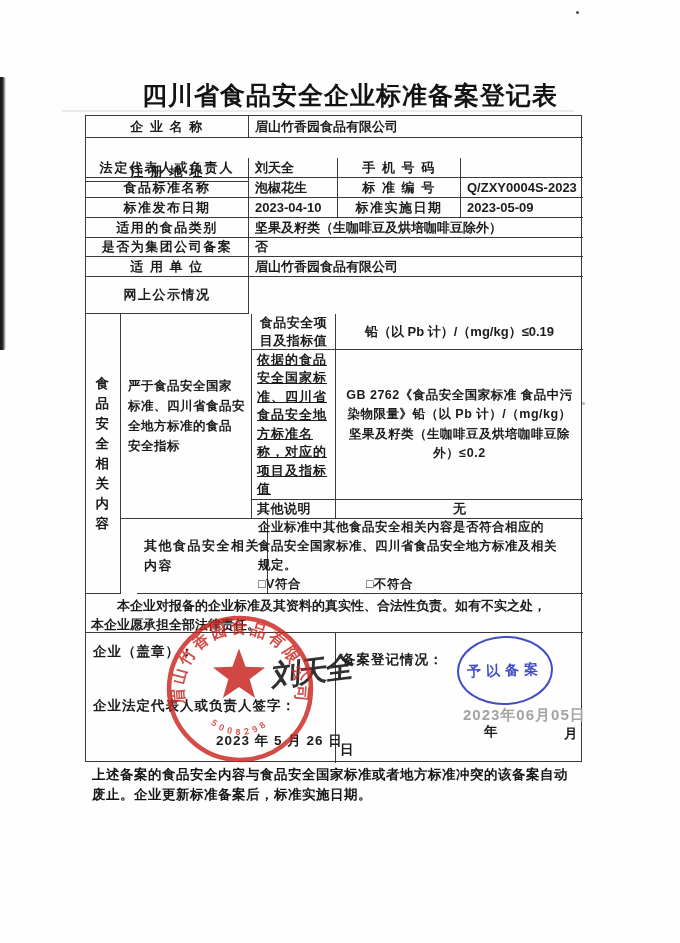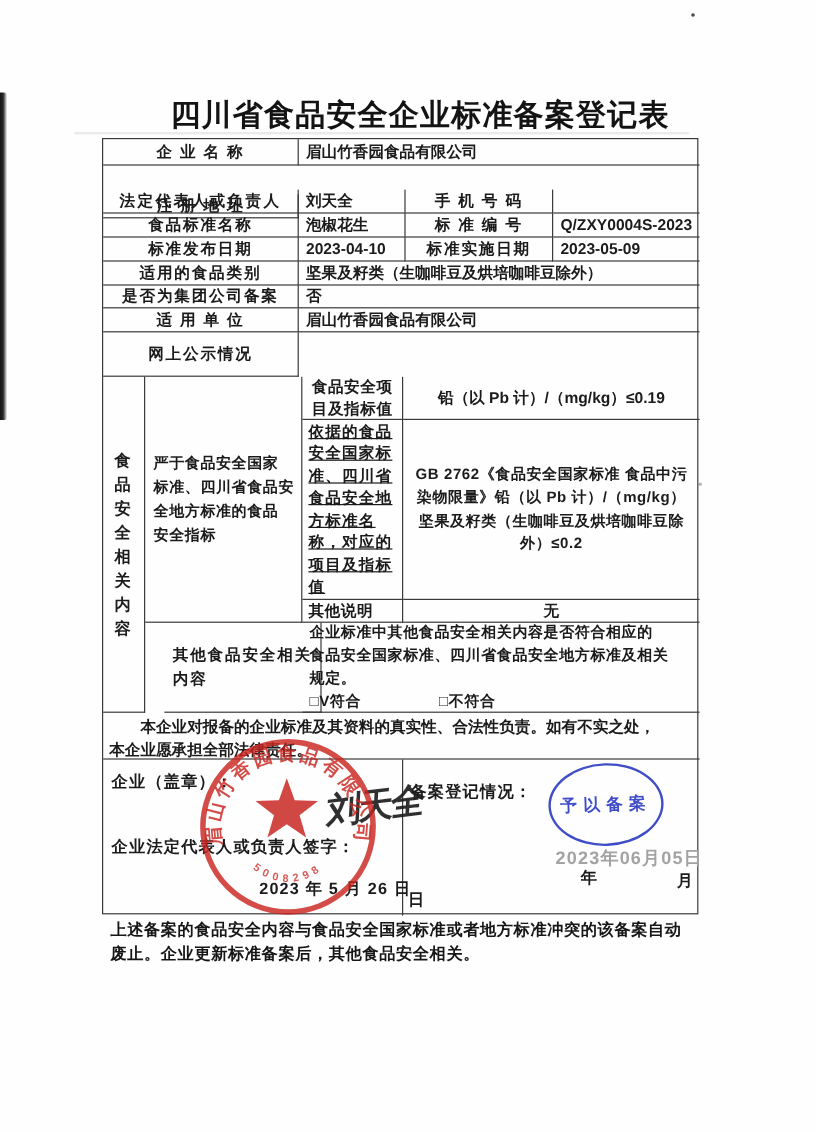--- a/index.html
+++ b/index.html
@@ -167,15 +167,15 @@
       <textPath href="#sealBottomArc" startOffset="50%" text-anchor="middle">5008298</textPath>
     </text>
   </svg>
 
   <div class="blue-oval">
     <span>予以备案</span>
   </div>
   <div class="stamp-date">2023年06月05日</div>
 
   <div class="footer-note">上述备案的食品安全内容与食品安全国家标准或者地方标准冲突的该备案自动
-废止。企业更新标准备案后，其他食品安全相关。</div>
+废止。企业更新标准备案后，标准实施日期。</div>
 
 </div>
 
 </body></html>

